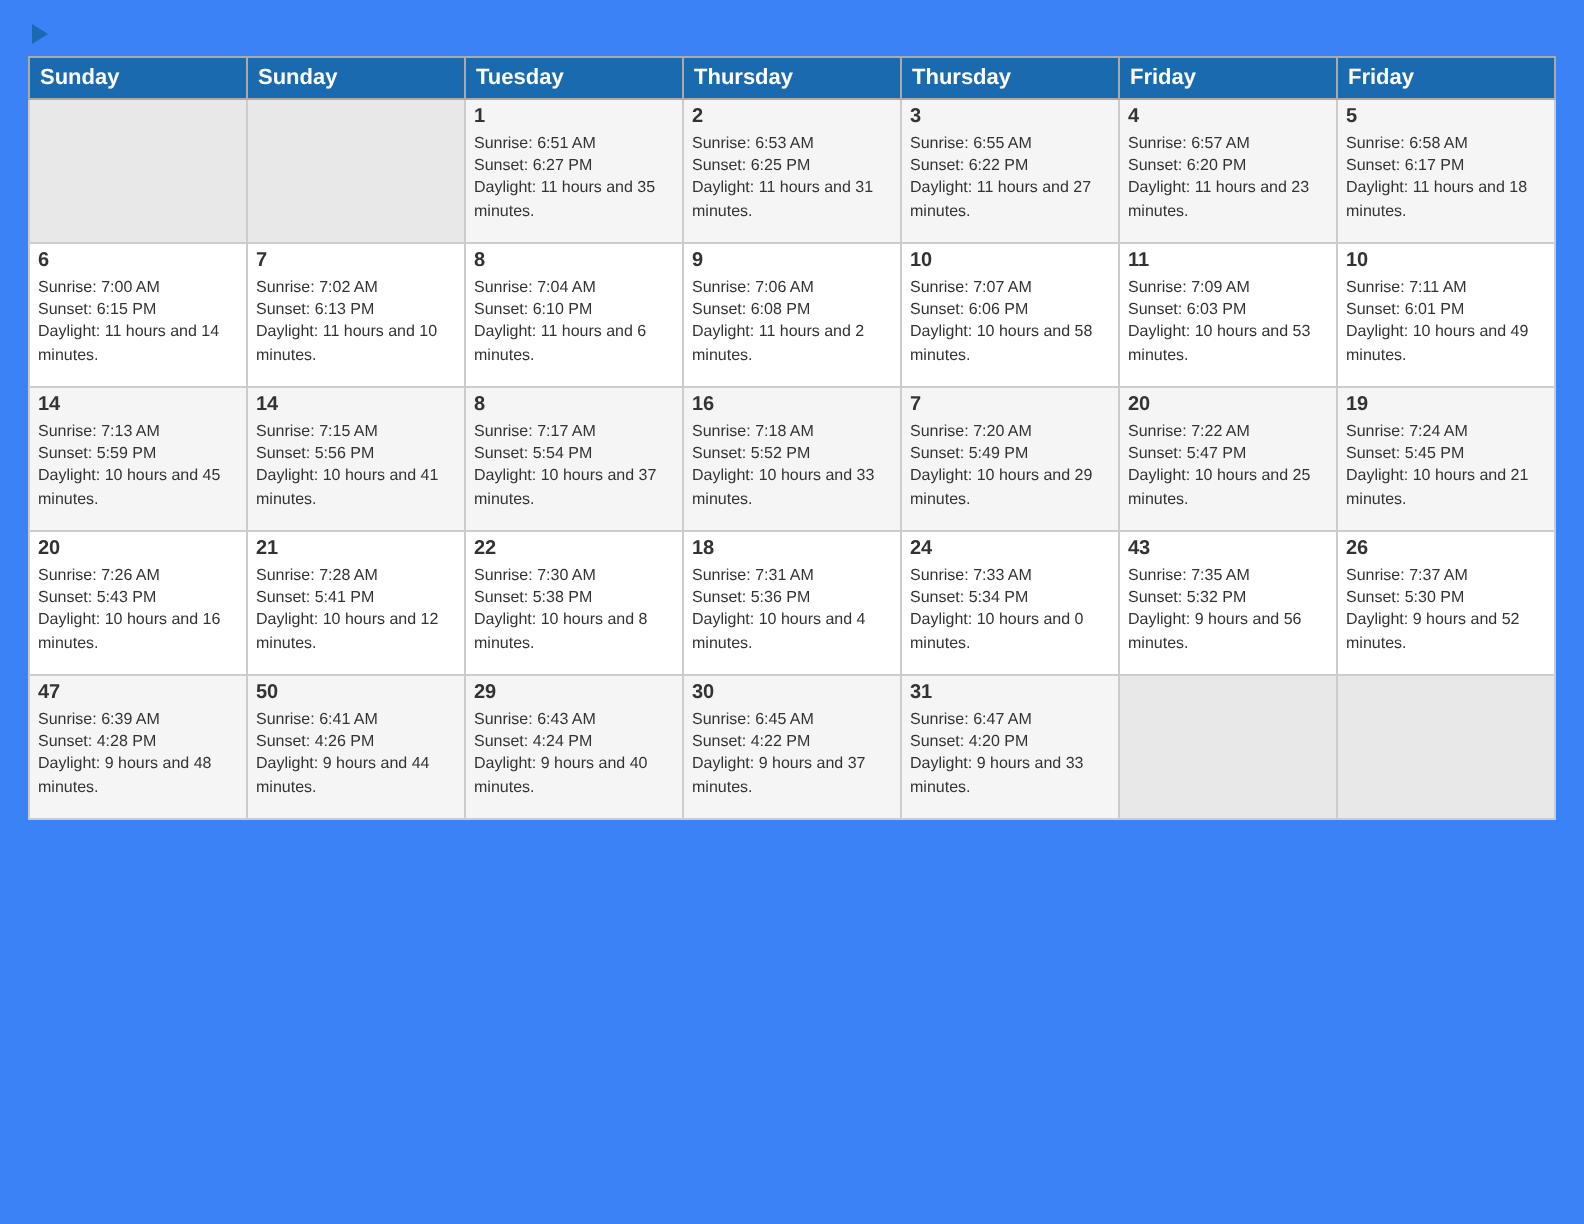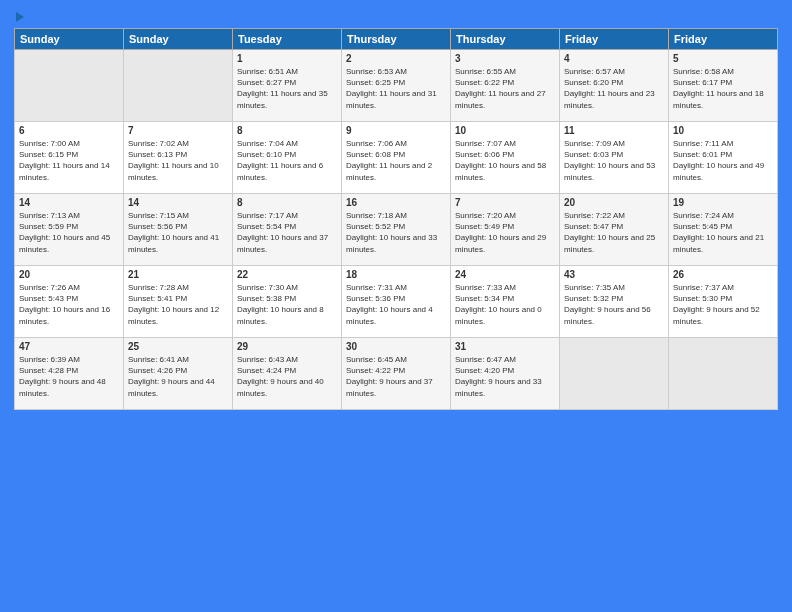--- a/index.html
+++ b/index.html
@@ -246,21 +246,21 @@
             <span class="day-num">26</span>
             <div class="day-detail">Sunrise: 7:37 AM<br>Sunset: 5:30 PM<br>Daylight: 9 hours and 52 minutes.</div>
           </td>
         </tr>
         <tr>
           <td>
             <span class="day-num">47</span>
             <div class="day-detail">Sunrise: 6:39 AM<br>Sunset: 4:28 PM<br>Daylight: 9 hours and 48 minutes.</div>
           </td>
           <td>
-            <span class="day-num">25</span>
+            <span class="day-num">50</span>
             <div class="day-detail">Sunrise: 6:41 AM<br>Sunset: 4:26 PM<br>Daylight: 9 hours and 44 minutes.</div>
           </td>
           <td>
             <span class="day-num">29</span>
             <div class="day-detail">Sunrise: 6:43 AM<br>Sunset: 4:24 PM<br>Daylight: 9 hours and 40 minutes.</div>
           </td>
           <td>
             <span class="day-num">30</span>
             <div class="day-detail">Sunrise: 6:45 AM<br>Sunset: 4:22 PM<br>Daylight: 9 hours and 37 minutes.</div>
           </td>

